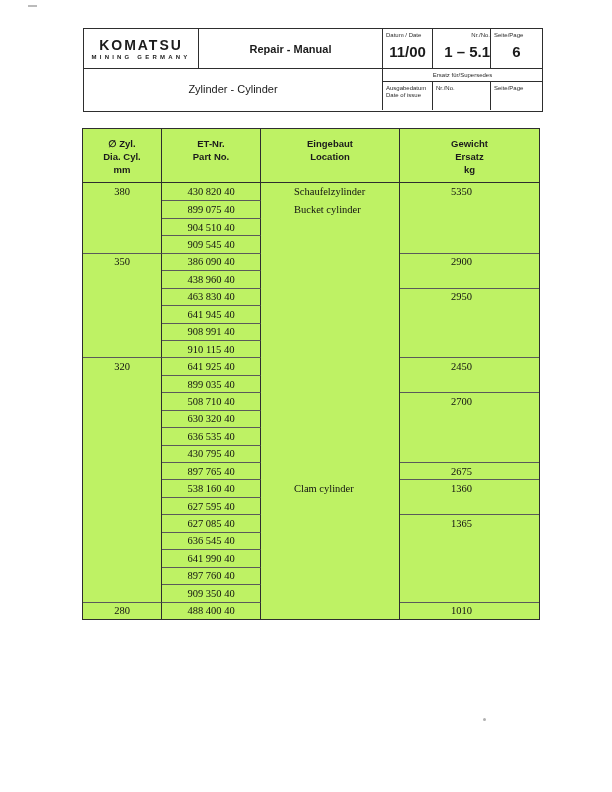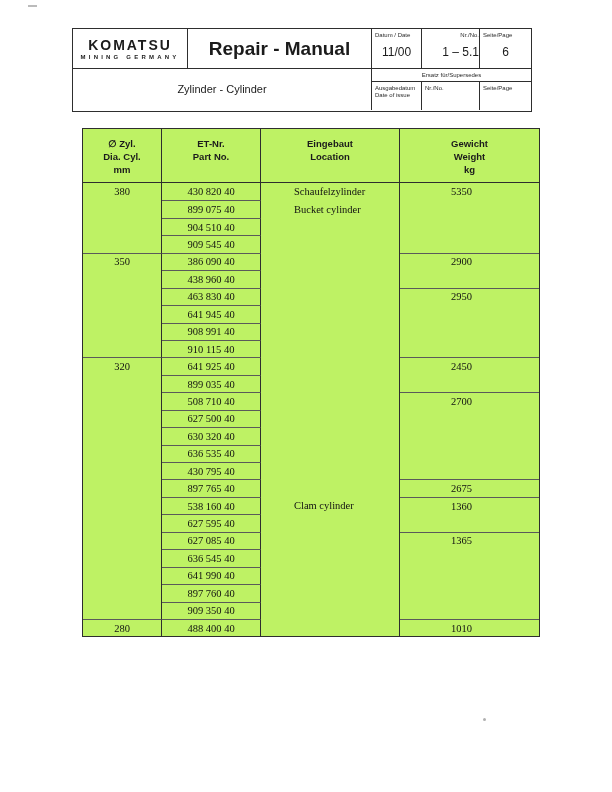--- a/index.html
+++ b/index.html
@@ -12,37 +12,37 @@
     position:relative;width:612px;height:792px;background:#ffffff;
     font-family:"Liberation Sans",sans-serif;color:var(--ink);overflow:hidden;
   }
   
   .artifact{position:absolute;background:#979797;}
   .artifact.dash{left:28px;top:5px;width:9px;height:2px;opacity:.65;}
   .artifact.dot{left:483px;top:718px;width:3px;height:3px;border-radius:50%;background:#9c9c9c;opacity:.8;}
 
   
   .hbox{
-    position:absolute;left:72px;top:28px;width:460px;height:84px;
+    position:absolute;left:83px;top:28px;width:460px;height:84px;
     border:1.5px solid var(--lnv);box-sizing:border-box;
   }
   .hrow1{display:flex;height:40px;border-bottom:1px solid var(--lnv);box-sizing:border-box;}
   .hrow2{display:flex;height:40.5px;}
   .hcell{box-sizing:border-box;border-right:1px solid var(--lnv);}
   .hcell:last-child{border-right:none;}
   .logo-cell{width:115px;display:flex;flex-direction:column;align-items:center;justify-content:center;}
   .brand{font-weight:bold;font-size:14px;letter-spacing:2px;white-space:nowrap;}
   .brand-sub{font-weight:bold;font-size:6px;letter-spacing:3.2px;margin-top:1px;white-space:nowrap;}
-  .title-cell{width:184px;display:flex;align-items:center;justify-content:center;font-weight:bold;font-size:19px;}
+  .title-cell{width:184px;display:flex;align-items:center;justify-content:center;font-weight:bold;font-size:11px;}
   .meta-cell{display:flex;flex-direction:column;}
   .meta-cell.w50{width:50px;}
   .meta-cell.w58{width:58px;align-items:flex-end;}
   .meta-cell.w53{flex:1;}
   .mlabel{font-size:6px;line-height:7px;padding:3px 0 0 3px;white-space:nowrap;color:#2a2a2a;}
-  .mvalue{flex:1;display:flex;align-items:center;justify-content:center;font-weight:normal;font-size:12px;padding-bottom:4px;}
+  .mvalue{flex:1;display:flex;align-items:center;justify-content:center;font-weight:bold;font-size:15px;padding-bottom:4px;}
   .subtitle-cell{width:299px;display:flex;align-items:center;justify-content:center;font-weight:normal;font-size:11px;}
   .hr2right{flex:1;display:flex;flex-direction:column;}
   .ersatz{height:13px;border-bottom:1px solid var(--lnv);box-sizing:border-box;display:flex;align-items:center;justify-content:center;font-size:6px;color:#2a2a2a;}
   .hr2cells{flex:1;display:flex;}
   .hr2cells .hcell{display:flex;flex-direction:column;}
   .hr2cells .w50{width:50px;}
   .hr2cells .w58{width:58px;}
   .hr2cells .w53{flex:1;}
 
   
@@ -127,21 +127,21 @@
       <div class="th thw99">
         <div class="hl">ET-Nr.</div>
         <div class="hl">Part No.</div>
       </div>
       <div class="th thw139">
         <div class="hl">Eingebaut</div>
         <div class="hl">Location</div>
       </div>
       <div class="th thw139l">
         <div class="hl">Gewicht</div>
-        <div class="hl">Weight</div>
+        <div class="hl">Ersatz</div>
         <div class="hl">kg</div>
       </div>
     </div>
     <div class="tbody">
         <div class="trow">
           <div class="tc c1">380</div>
           <div class="tc c2">430 820 40</div>
           <div class="tc c3">Schaufelzylinder</div>
           <div class="tc c4">5350</div>
         </div>
@@ -212,26 +212,20 @@
           <div class="tc c4"></div>
         </div>
         <div class="trow">
           <div class="tc c1"></div>
           <div class="tc c2 bt">508 710 40</div>
           <div class="tc c3"></div>
           <div class="tc c4 bt">2700</div>
         </div>
         <div class="trow">
           <div class="tc c1"></div>
-          <div class="tc c2 bt">627 500 40</div>
-          <div class="tc c3"></div>
-          <div class="tc c4"></div>
-        </div>
-        <div class="trow">
-          <div class="tc c1"></div>
           <div class="tc c2 bt">630 320 40</div>
           <div class="tc c3"></div>
           <div class="tc c4"></div>
         </div>
         <div class="trow">
           <div class="tc c1"></div>
           <div class="tc c2 bt">636 535 40</div>
           <div class="tc c3"></div>
           <div class="tc c4"></div>
         </div>

